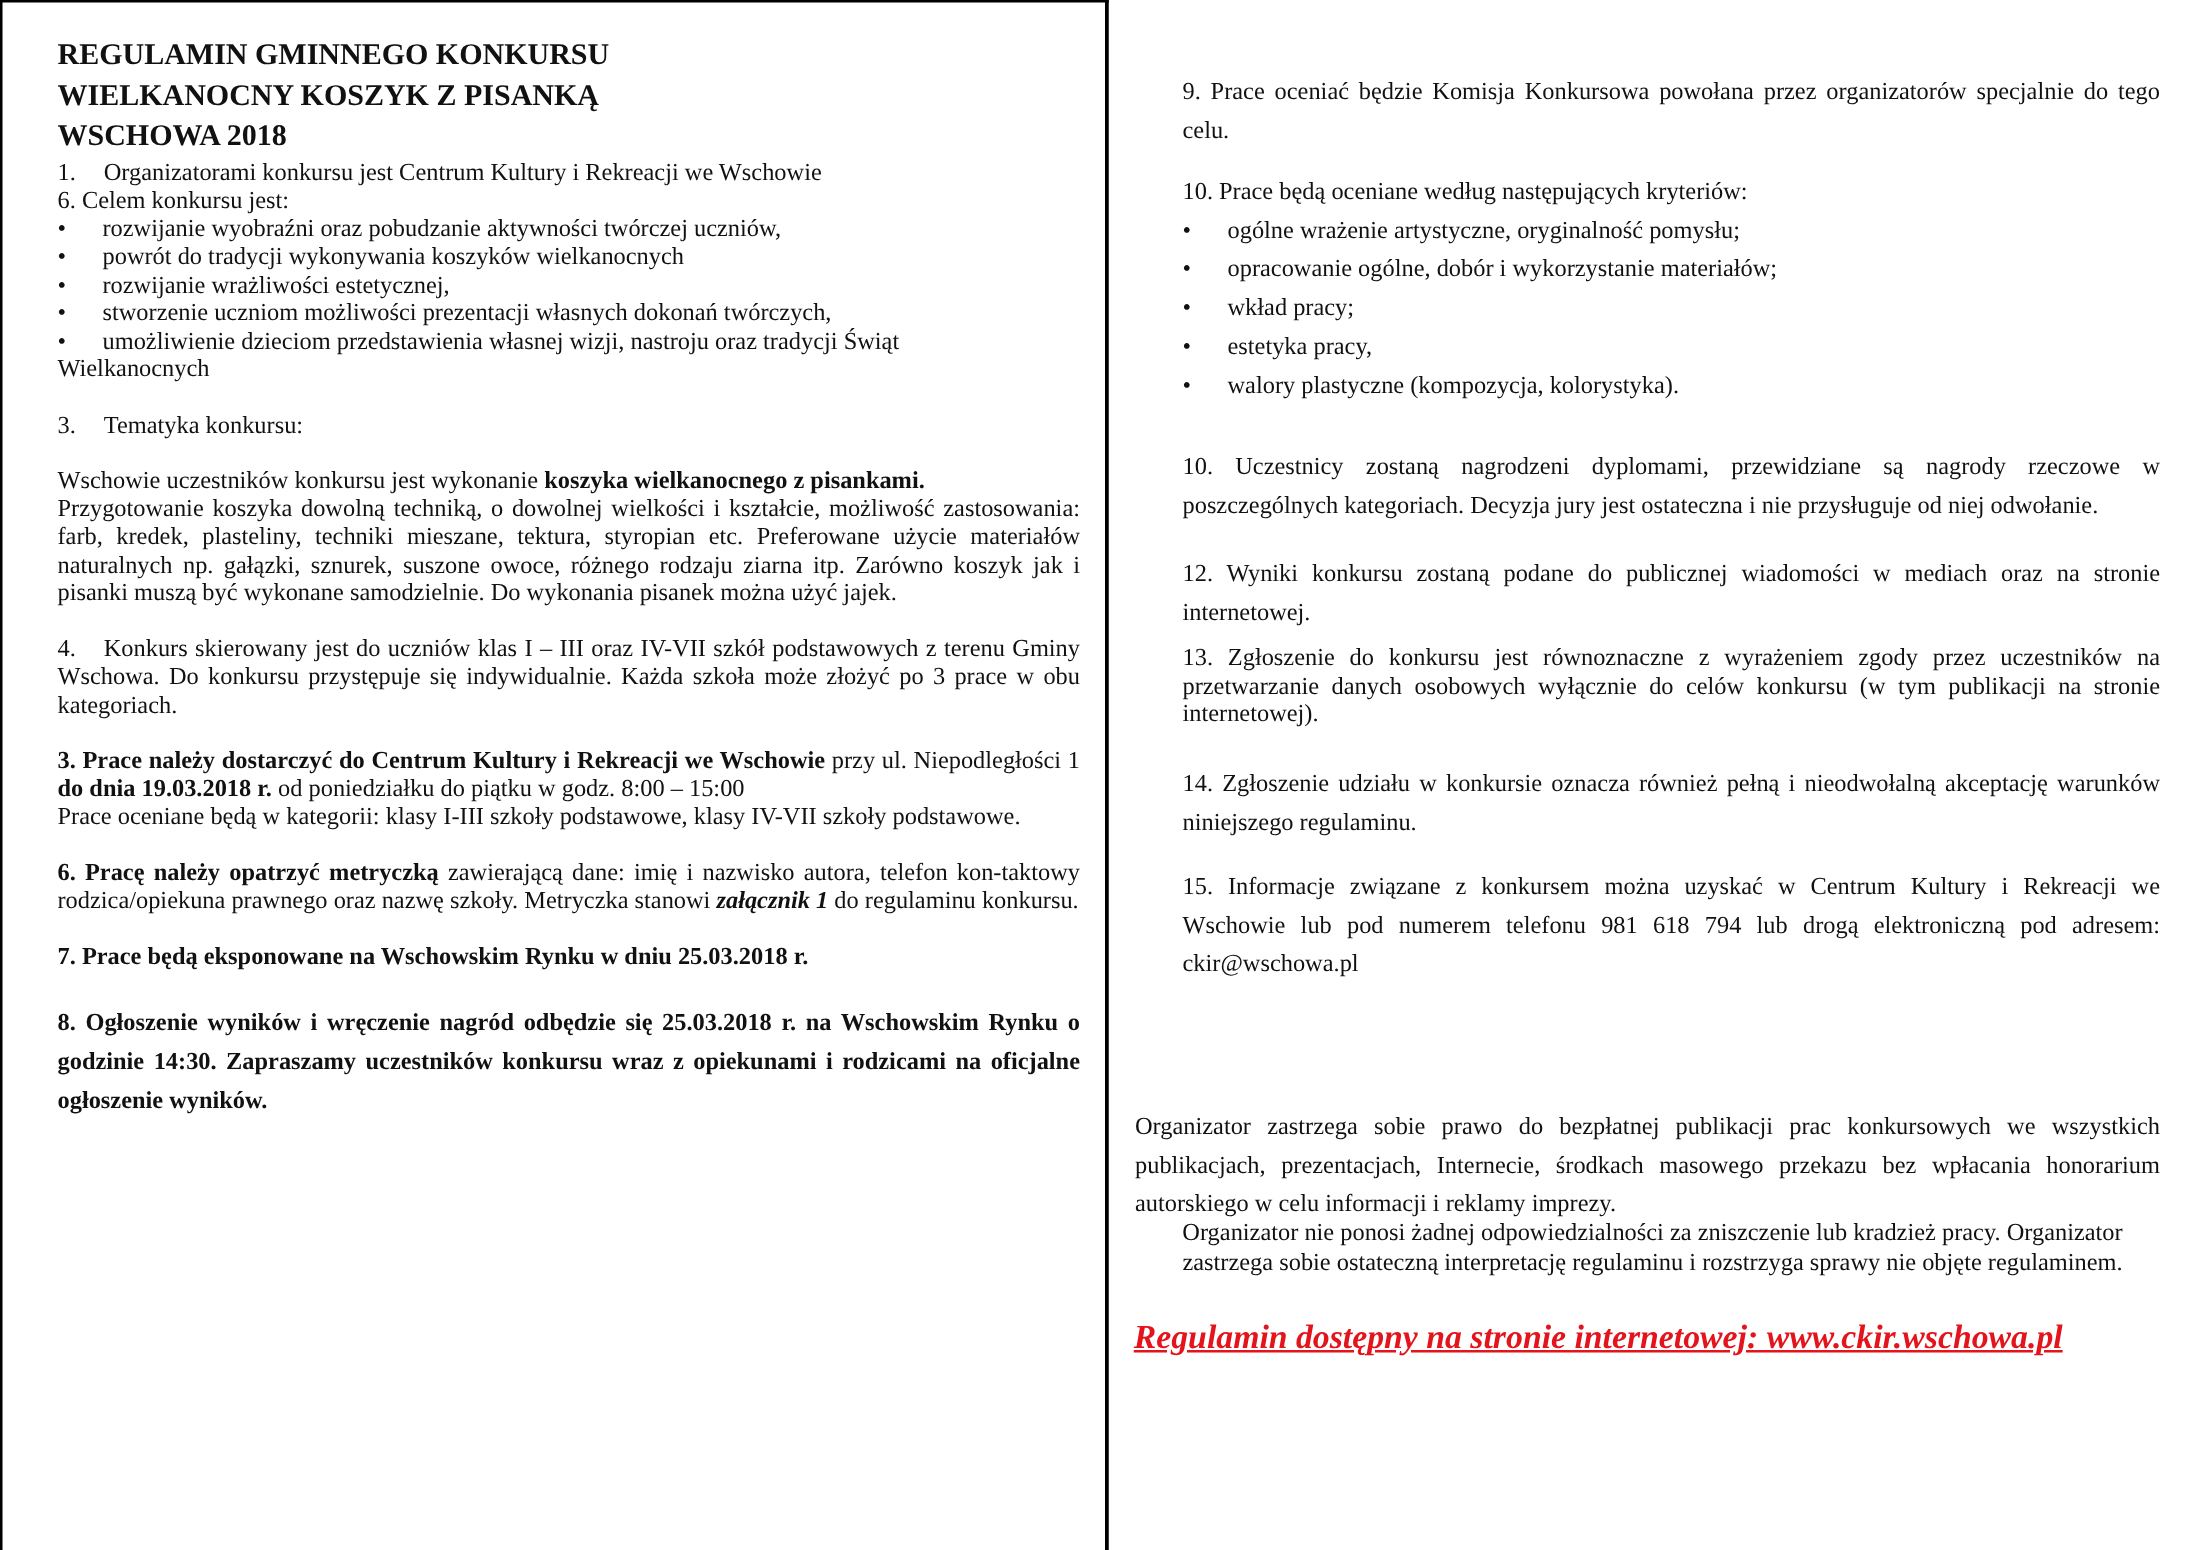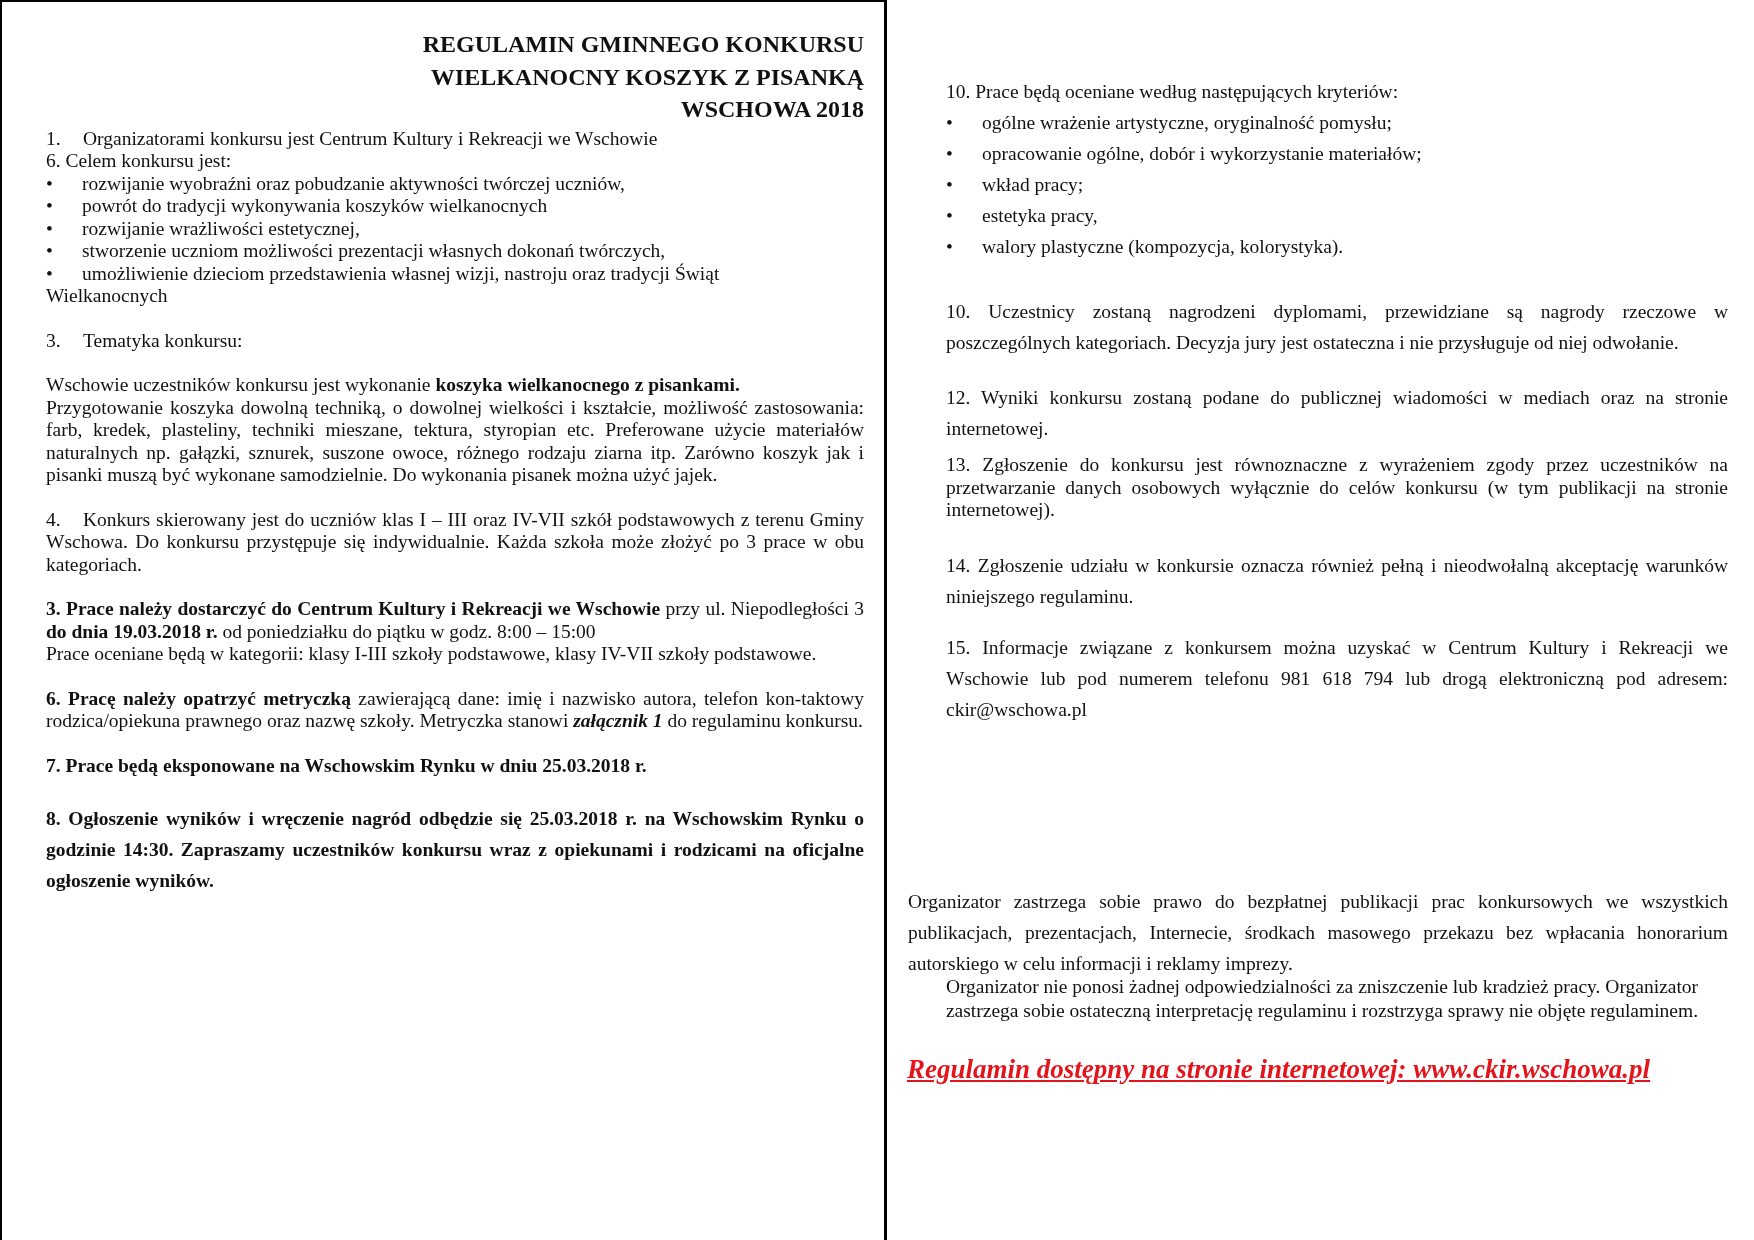--- a/index.html
+++ b/index.html
@@ -3,21 +3,21 @@
 <meta charset="utf-8">
 <style>
   html, body { margin: 0; padding: 0; background: #ffffff; }
   body { width: 1754px; height: 1240px; position: relative; overflow: hidden;
          font-family: "Liberation Serif", "DejaVu Serif", serif; color: #111; }
   .frame-left { position: absolute; left: 0; top: 0; width: 887px; height: 1240px;
                 border-left: 2px solid #000; border-top: 2px solid #000; border-right: 3px solid #000; box-sizing: border-box; }
   .col { position: absolute; }
   .left { left: 46px; top: 28px; width: 818px; font-size: 19.5px; line-height: 22.5px; }
   .right { left: 946px; top: 58px; width: 782px; font-size: 19.5px; line-height: 31px; }
-  .title { text-align: right; font-weight: bold; font-size: 24px; line-height: 32.5px; margin: 0 0 2px 0; }
+  .title { text-align: left; font-weight: bold; font-size: 24px; line-height: 32.5px; margin: 0 0 2px 0; }
   p { margin: 0; }
   .just { text-align: justify; }
   .bullet { display: flex; }
   .bullet .dot { width: 36px; flex: 0 0 36px; }
   .num { display: inline-block; width: 37px; }
   .gap { height: 22px; }
   .b { font-weight: bold; }
   .i { font-style: italic; font-weight: bold; }
   .note { position: absolute; left: 908px; top: 886px; width: 820px; font-size: 19.5px; line-height: 31px; }
   .note2 { position: absolute; left: 912px; top: 975px; width: 820px; font-size: 19.5px; line-height: 24px; text-align: center; }
@@ -62,31 +62,32 @@
   </div>
   <p>Wielkanocnych</p>
   <div class="gap"></div>
   <p><span class="num">3.</span><span>Tematyka konkursu:</span></p>
   <div class="gap"></div>
   <p><span>Wschowie uczestników konkursu jest wykonanie </span><span class="b">koszyka wielkanocnego z pisankami.</span></p>
   <p class="just">Przygotowanie koszyka dowolną techniką, o dowolnej wielkości i kształcie, możliwość zastosowania: farb, kredek, plasteliny, techniki mieszane, tektura, styropian etc. Preferowane użycie materiałów naturalnych np. gałązki, sznurek, suszone owoce, różnego rodzaju ziarna itp. Zarówno koszyk jak i pisanki muszą być wykonane samodzielnie. Do wykonania pisanek można użyć jajek.</p>
   <div class="gap"></div>
   <p class="just"><span class="num">4.</span><span>Konkurs skierowany jest do uczniów klas I – III oraz IV-VII szkół podstawowych z terenu Gminy Wschowa. Do konkursu przystępuje się indywidualnie. Każda szkoła może złożyć po 3 prace w obu kategoriach.</span></p>
   <div class="gap"></div>
-  <p class="just"><span class="b">3. Prace należy dostarczyć do Centrum Kultury i Rekreacji we Wschowie</span><span> przy ul. Niepodległości 3 </span><span class="b">do dnia 19.03.2018 r.</span><span> od poniedziałku do piątku w godz. 8:00 – 15:00</span></p>
+  <p class="just"><span class="b">3. Prace należy dostarczyć do Centrum Kultury i Rekreacji we Wschowie</span><span> przy ul. Niepodległości 1 </span><span class="b">do dnia 19.03.2018 r.</span><span> od poniedziałku do piątku w godz. 8:00 – 15:00</span></p>
   <p class="just">Prace oceniane będą w kategorii: klasy I-III szkoły podstawowe, klasy IV-VII szkoły podstawowe.</p>
   <div class="gap"></div>
   <p class="just"><span class="b">6. Pracę należy opatrzyć metryczką</span><span> zawierającą dane: imię i nazwisko autora, telefon kon-taktowy rodzica/opiekuna prawnego oraz nazwę szkoły. Metryczka stanowi </span><span class="i">załącznik 1</span><span> do regulaminu konkursu.</span></p>
   <div class="gap"></div>
   <p class="b">7. Prace będą eksponowane na Wschowskim Rynku w dniu 25.03.2018 r.</p>
   <div class="gap" style="height:26px"></div>
   <p class="b just" style="line-height:31px">8. Ogłoszenie wyników i wręczenie nagród odbędzie się 25.03.2018 r. na Wschowskim Rynku o godzinie 14:30. Zapraszamy uczestników konkursu wraz z opiekunami i rodzicami na oficjalne ogłoszenie wyników.</p>
 </div>
 
 <div class="col right">
+  <p class="just">9. Prace oceniać będzie Komisja Konkursowa powołana przez organizatorów specjalnie do tego celu.</p>
   <div style="height:18px"></div>
   <p>10. Prace będą oceniane według następujących kryteriów:</p>
   <div class="bullet">
       <span class="dot">•</span>
       <span>ogólne wrażenie artystyczne, oryginalność pomysłu;</span>
     </div>
   <div class="bullet">
       <span class="dot">•</span>
       <span>opracowanie ogólne, dobór i wykorzystanie materiałów;</span>
     </div>

